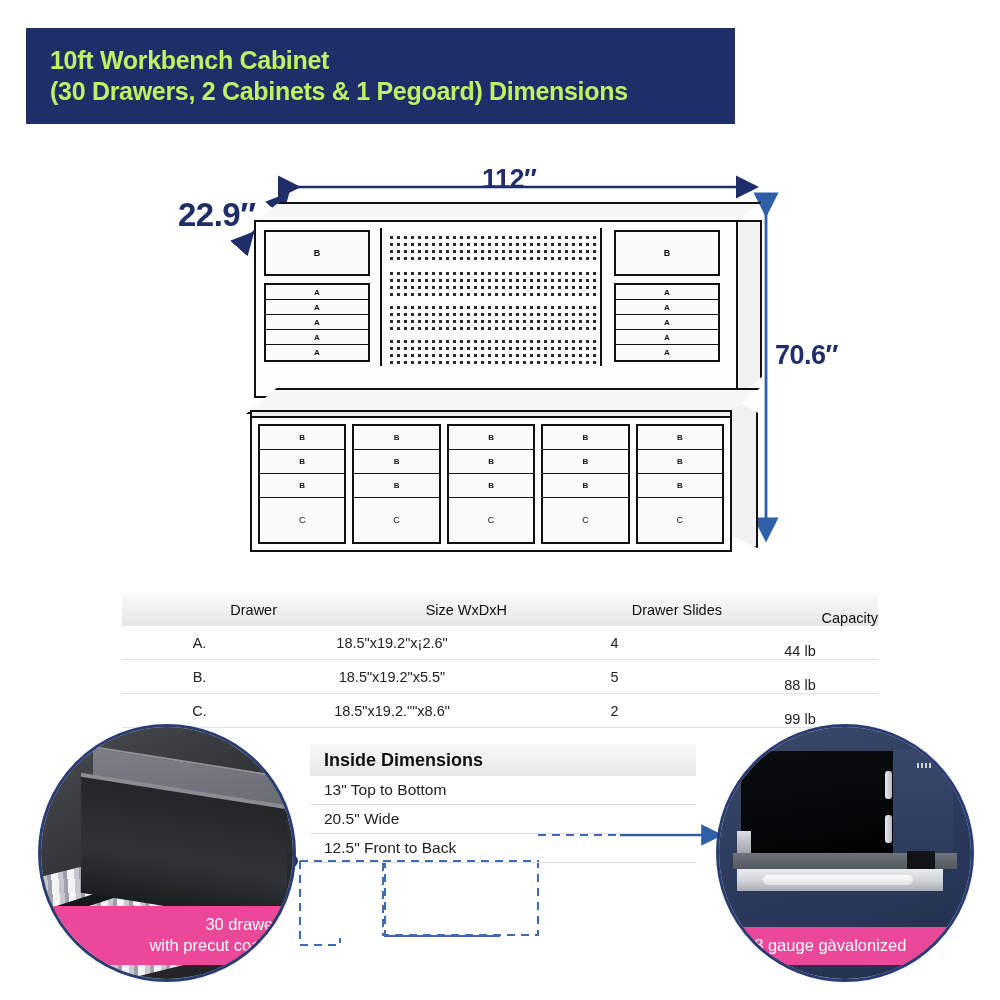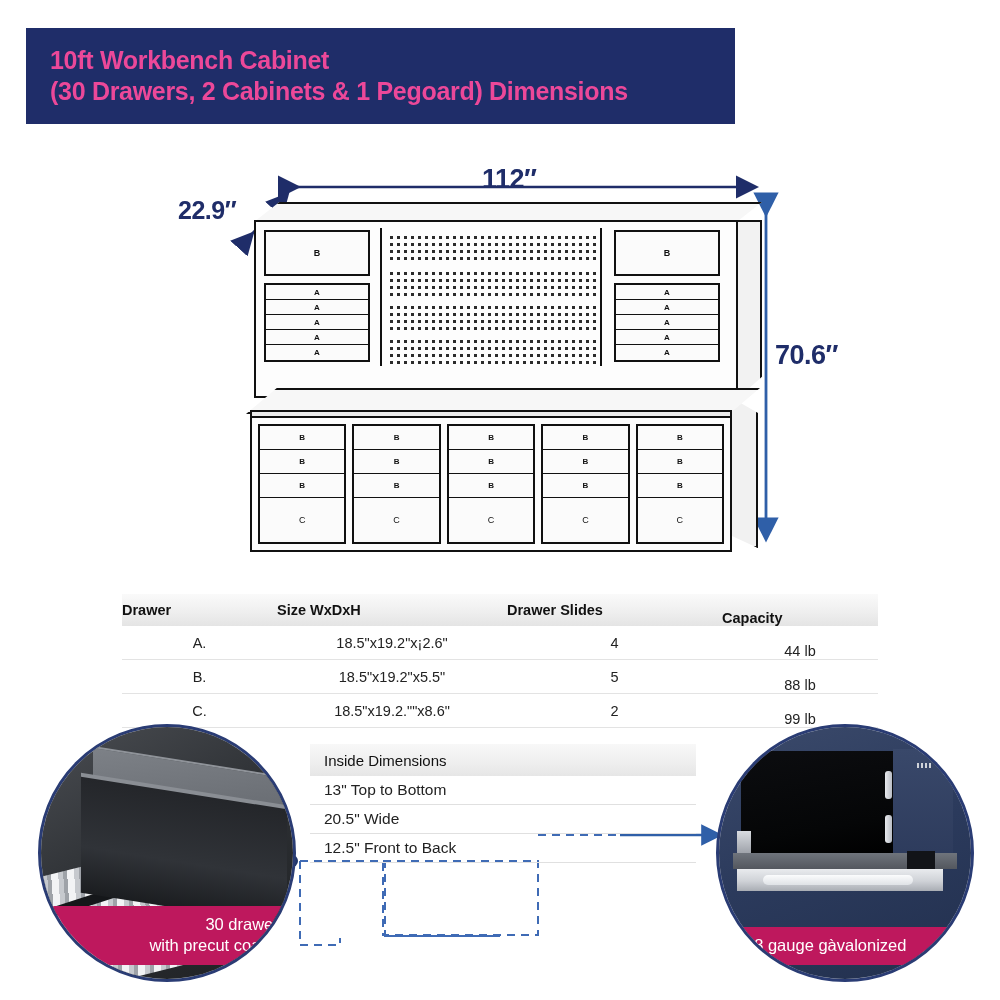--- a/index.html
+++ b/index.html
@@ -10,31 +10,31 @@
   }
   .stage{position:absolute;inset:0;}
 
   
   .banner{
     position:absolute;left:26px;top:28px;width:709px;height:96px;
     background:#1f2d69;display:flex;flex-direction:column;
     justify-content:center;padding-left:24px;box-sizing:border-box;
   }
   .banner-line{
-    color:#ec4899;font-weight:bold;font-size:25px;line-height:31px;
+    color:#bef264;font-weight:bold;font-size:25px;line-height:31px;
     letter-spacing:-0.3px;white-space:nowrap;
   }
 
   
   .dim-label{
     position:absolute;color:#1f2d69;font-weight:bold;
     font-size:27px;letter-spacing:-0.5px;white-space:nowrap;
   }
   #dim-width{left:482px;top:152px;margin-top:12px;}
-  #dim-depth{left:178px;top:196px;font-size:25px;}
+  #dim-depth{left:178px;top:196px;font-size:33px;}
   #dim-height{left:775px;top:340px;}
 
   .svg-layer{position:absolute;left:0;top:0;width:1000px;height:1000px;
              pointer-events:none;}
 
   
   .diagram{position:absolute;left:246px;top:198px;width:524px;height:362px;}
 
   .hutch-body{
     position:absolute;left:8px;top:22px;width:484px;height:178px;
@@ -111,38 +111,38 @@
     font-size:9px;color:#111;box-sizing:border-box;
   }
 
   
   .spec-table{position:absolute;left:122px;top:594px;width:756px;}
   .spec-head{
     display:flex;height:32px;align-items:center;
     background:linear-gradient(to bottom,#fafafa 0%,#efefef 55%,#e4e4e4 100%);
   }
   .spec-head div{
-    font-size:14.5px;font-weight:bold;color:#111;text-align:left;
+    font-size:14.5px;font-weight:normal;color:#111;text-align:right;
   }
   .spec-row{
     display:flex;height:33px;align-items:center;
     border-bottom:1px solid #e3e3e3;
   }
   .spec-row div{font-size:14.5px;color:#222;text-align:center;}
   .c-drawer{width:155px;}
   .c-size{width:230px;}
   .c-slides{width:215px;}
   .c-cap{width:156px;margin-top:16px;}
 
   
   .inside-box{position:absolute;left:310px;top:744px;width:386px;}
   .inside-head{
     height:32px;display:flex;align-items:center;padding-left:14px;
     background:linear-gradient(to bottom,#f8f8f8 0%,#eeeeee 60%,#e6e6e6 100%);
-    font-size:15px;font-weight:normal;color:#111;box-sizing:border-box;
+    font-size:18px;font-weight:bold;color:#111;box-sizing:border-box;
   }
   .inside-row{
     height:29px;display:flex;align-items:center;padding-left:14px;
     border-bottom:1px solid #e0e0e0;font-size:15.5px;color:#222;box-sizing:border-box;
   }
 
   
   .callout{
     position:absolute;width:252px;height:252px;border-radius:50%;
     border:3px solid #2a3c74;overflow:hidden;background:#d8dade;
@@ -212,21 +212,21 @@
   .pr-dark-block{
     position:absolute;left:188px;top:124px;width:28px;height:34px;background:#121418;
   }
   .pr-small{
     position:absolute;left:18px;top:104px;width:14px;height:22px;
     background:linear-gradient(180deg,#d9dce1,#9fa3aa);
   }
 
   .callout-cap{
     position:absolute;left:14px;right:2px;bottom:14px;
-    background:#be185d;border-radius:8px;
+    background:#ec4899;border-radius:8px;
     padding:8px 12px 9px 12px;box-sizing:border-box;
   }
   #callout-left .callout-cap{left:6px;right:-6px;text-align:right;}
   .callout-cap span{
     display:block;color:#fff;font-size:16.5px;line-height:21px;white-space:nowrap;
   }
 </style>
 </head>
 <body>
 

